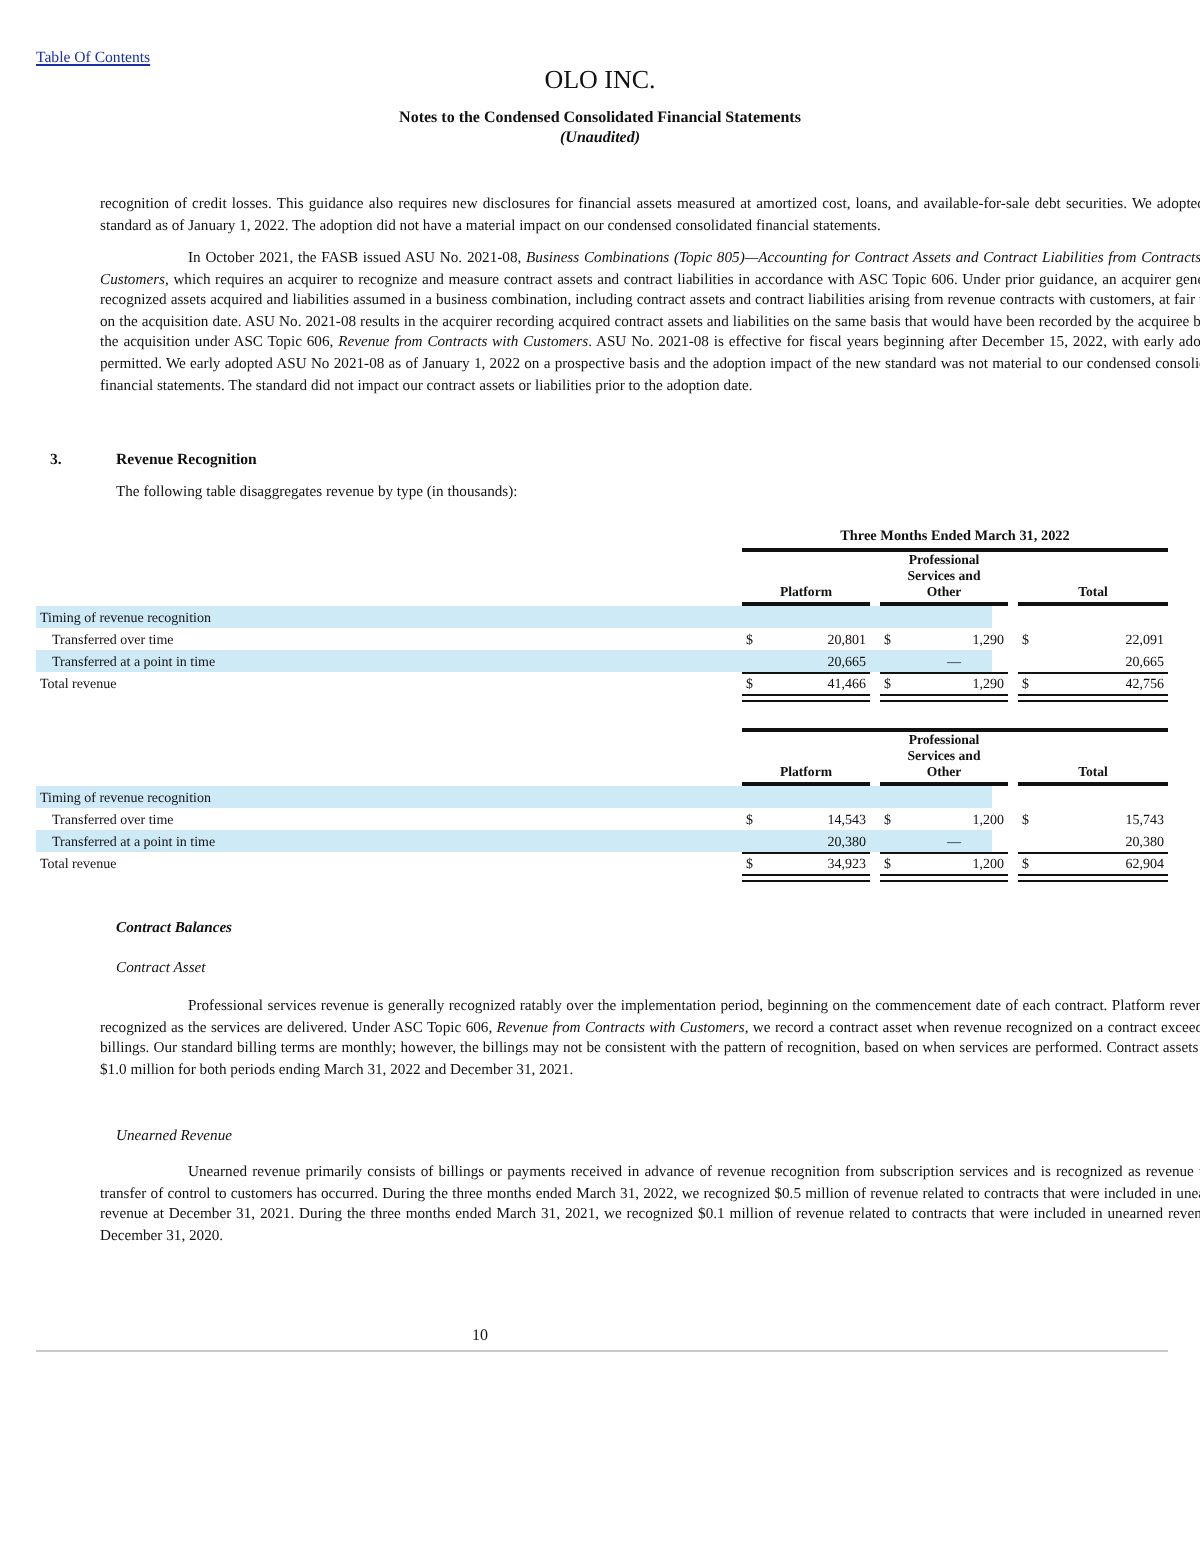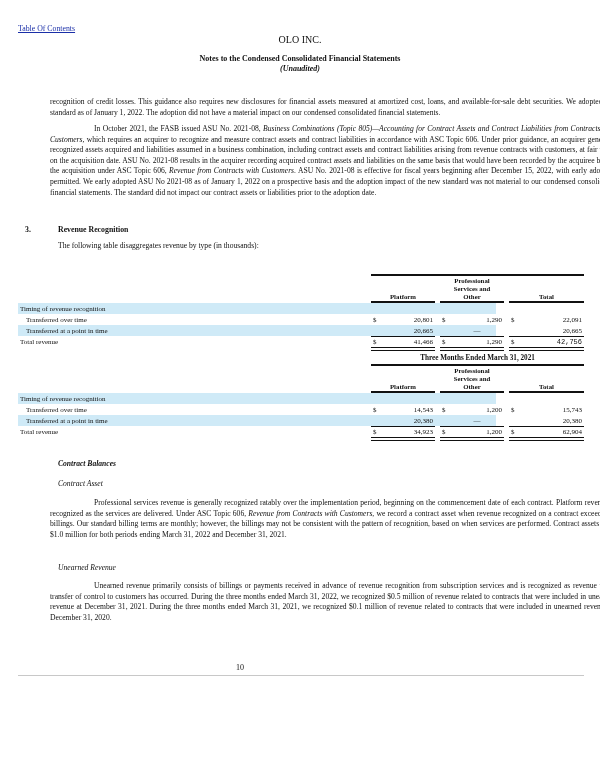--- a/index.html
+++ b/index.html
@@ -3,21 +3,21 @@
   <meta charset="utf-8">
   <style>
     html, body { margin: 0; padding: 0; background: #ffffff; }
     body {
       width: 600px; height: 776px; position: relative; overflow: hidden;
       font-family: "Liberation Serif", "DejaVu Serif", serif;
       color: #111; font-size: 7.6px; line-height: 10.6px;
     }
     .abs { position: absolute; }
     .toc-link { left: 18px; top: 24px; color: #1a2fa8; text-decoration: underline; font-size: 7.8px; cursor: pointer; }
-    .company { left: 0; width: 600px; top: 35px; text-align: center; font-size: 10px; }
+    .company { left: 0; width: 600px; top: 35px; text-align: center; font-size: 13px; }
     .notes-title { left: 0; width: 600px; top: 54px; text-align: center; font-weight: bold; font-size: 8px; }
     .unaudited { left: 0; width: 600px; top: 64px; text-align: center; font-weight: bold; font-style: italic; font-size: 8px; }
     .para { left: 18px; width: 566px; text-align: justify; margin-left: 32px; }
     .indent { text-indent: 44px; }
     .sec-num { left: 25px; top: 225px; font-weight: bold; font-size: 7.8px; }
     .sec-title { left: 58px; top: 225px; font-weight: bold; font-size: 7.8px; }
     .intro { left: 58px; top: 241px; }
     .sub-bold-italic { left: 58px; font-weight: bold; font-style: italic; }
     .sub-italic { left: 58px; font-style: italic; }
 
@@ -52,20 +52,21 @@
 
 <div class="abs para" style="top:97px;">recognition of credit losses. This guidance also requires new disclosures for financial assets measured at amortized cost, loans, and available-for-sale debt securities. We adopted this standard as of January 1, 2022. The adoption did not have a material impact on our condensed consolidated financial statements.</div>
 
 <div class="abs para indent" style="top:124px;"><span>In October 2021, the FASB issued ASU No. 2021-08, </span><i>Business Combinations (Topic 805)—Accounting for Contract Assets and Contract Liabilities from Contracts with Customers</i><span>, which requires an acquirer to recognize and measure contract assets and contract liabilities in accordance with ASC Topic 606. Under prior guidance, an acquirer generally recognized assets acquired and liabilities assumed in a business combination, including contract assets and contract liabilities arising from revenue contracts with customers, at fair value on the acquisition date. ASU No. 2021-08 results in the acquirer recording acquired contract assets and liabilities on the same basis that would have been recorded by the acquiree before the acquisition under ASC Topic 606, </span><i>Revenue from Contracts with Customers</i><span>. ASU No. 2021-08 is effective for fiscal years beginning after December 15, 2022, with early adoption permitted. We early adopted ASU No 2021-08 as of January 1, 2022 on a prospective basis and the adoption impact of the new standard was not material to our condensed consolidated financial statements. The standard did not impact our contract assets or liabilities prior to the adoption date.</span></div>
 
 <div class="abs sec-num">3.</div>
 <div class="abs sec-title">Revenue Recognition</div>
 <div class="abs intro">The following table disaggregates revenue by type (in thousands):</div>
 
 <div class="abs rev-table" style="top:263px; height:90px;" id="t0">
+    <div class="period" style="top:0;">Three Months Ended March 31, 2022</div>
     <div class="period-rule" style="top:11px;"></div>
     <div class="colhead" style="left:353px;width:64px;top:30px;">
       <div>Platform</div>
     </div>
     <div class="colrule" style="left:353px;width:64px;top:38px;"></div>
     <div class="colhead" style="left:422px;width:64px;top:14px;">
       <div>Professional</div>
       <div>Services and</div>
       <div>Other</div>
     </div>
@@ -95,32 +96,31 @@
       <span class="cell" style="left:422px;width:62px;text-align:center;width:74px;">—</span>
       <span class="cell" style="left:491px;width:73px;">20,665</span>
     </div>
     <div class="row" style="top:73px;">
       <span class="label">Total revenue</span>
       <span class="dollar" style="left:355px;">$</span>
       <span class="cell" style="left:353px;width:62px;">41,466</span>
       <span class="dollar" style="left:424px;">$</span>
       <span class="cell" style="left:422px;width:62px;">1,290</span>
       <span class="dollar" style="left:493px;">$</span>
-      <span class="cell" style="left:491px;width:73px;font-family:Liberation Mono, monospace;">42,756</span>
+      <span class="cell" style="left:491px;width:73px;">42,756</span>
     </div>
     <div class="single-rule" style="left:353px;width:64px;top:73px;"></div>
     <div class="double-rule" style="left:353px;width:64px;top:84px;"></div>
     <div class="single-rule" style="left:422px;width:64px;top:73px;"></div>
     <div class="double-rule" style="left:422px;width:64px;top:84px;"></div>
     <div class="single-rule" style="left:491px;width:75px;top:73px;"></div>
     <div class="double-rule" style="left:491px;width:75px;top:84px;"></div>
   </div>
 
 <div class="abs rev-table" style="top:353px; height:90px;" id="t1">
-    <div class="period" style="top:0;">Three Months Ended March 31, 2021</div>
     <div class="period-rule" style="top:11px;"></div>
     <div class="colhead" style="left:353px;width:64px;top:30px;">
       <div>Platform</div>
     </div>
     <div class="colrule" style="left:353px;width:64px;top:38px;"></div>
     <div class="colhead" style="left:422px;width:64px;top:14px;">
       <div>Professional</div>
       <div>Services and</div>
       <div>Other</div>
     </div>

